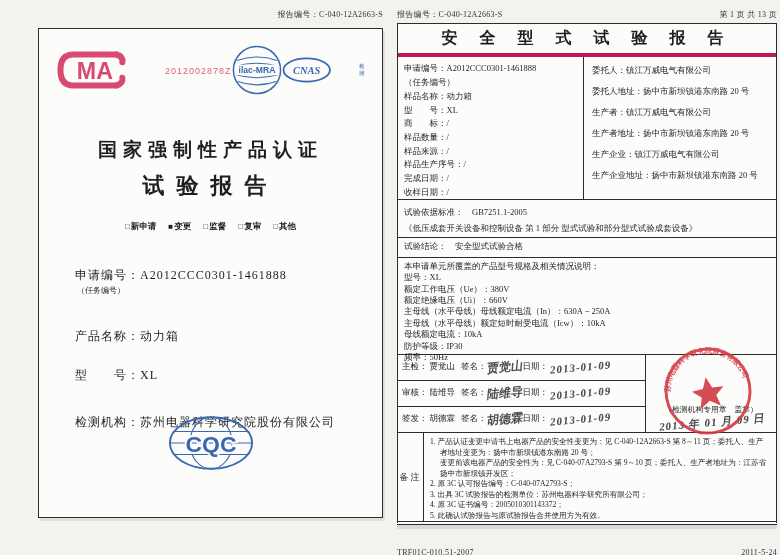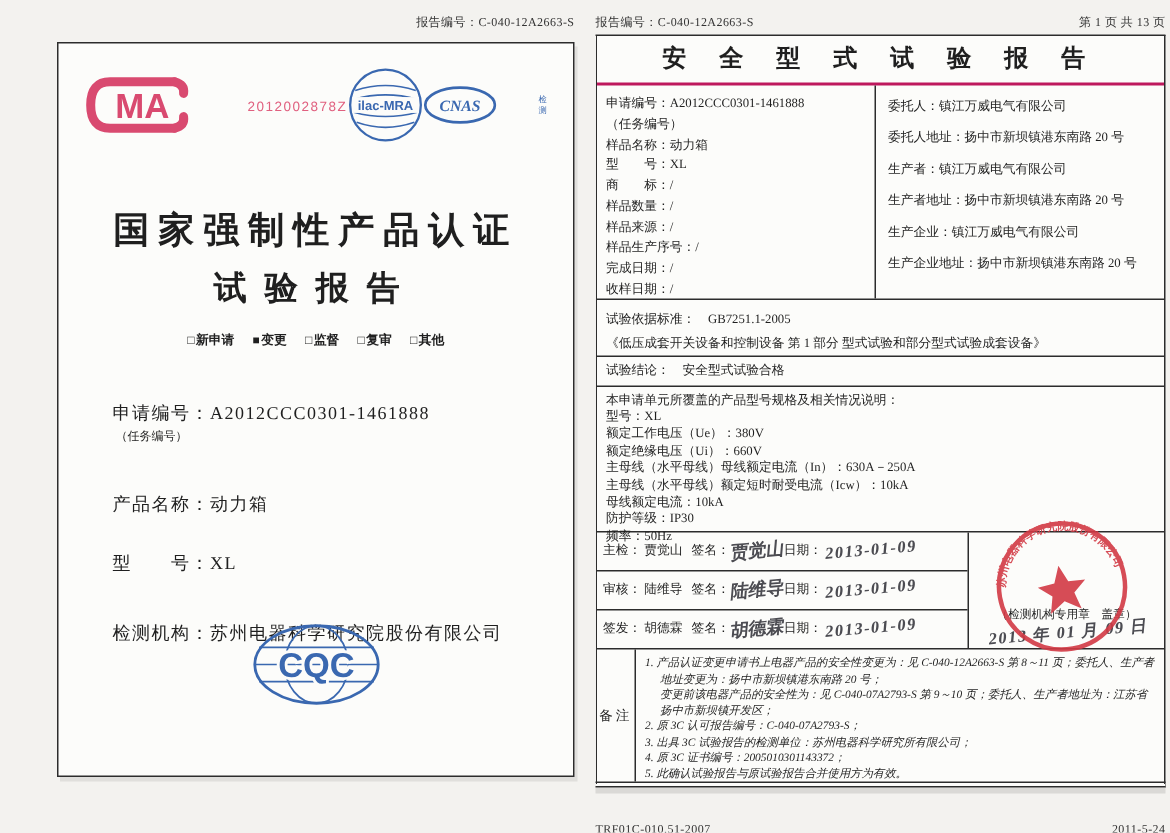--- a/index.html
+++ b/index.html
@@ -21,42 +21,42 @@
     box-shadow:2px 3px 0 rgba(0,0,0,.08);
   }
   .pl-logos { position:absolute; left:0; top:16px; width:100%; display:flex;
     justify-content:space-evenly; align-items:center; padding:0 12px; }
   .logo-block { display:flex; flex-direction:row; align-items:center;gap:28px; }
   .logo-red-num { font-size:9px; color:#e0607f; letter-spacing:1px; font-family:"Liberation Sans",sans-serif; margin-top:1px; }
   .logo-sub-blue { font-size:6.8px; color:#3a68b0; font-family:"Liberation Sans",sans-serif; letter-spacing:.5px; }
   .logo-sub-blue.tiny { font-size:5.5px; }
   .logo-sub-red { font-size:5.8px; color:#e0607f; margin-top:1px; }
   .pl-title { position:absolute; left:0; top:108px; width:100%; text-align:center; }
-  .pl-title .t1 { font-size:24px; font-weight:700; letter-spacing:6px; }
+  .pl-title .t1 { font-size:19px; font-weight:700; letter-spacing:6px; }
   .pl-title .t2 { font-size:22px; font-weight:700; letter-spacing:12px; margin-top:8px; }
   .pl-checks { position:absolute; left:0; top:192px; width:100%; text-align:center;
     font-size:8.5px; font-weight:700; }
   .pl-checks .chk { margin:0 5px; white-space:nowrap; }
   .pl-checks .box { font-size:8px; margin-right:1px; }
   .pl-fields { position:absolute; left:36px; top:238px; width:290px; font-size:12px; letter-spacing:1px; }
   .pl-fields .f-note { font-size:8px; letter-spacing:0; margin:1px 0 5px 2px; }
   .pl-fields .f0 { margin-bottom:0; }
   .pl-fields .f2 { margin-bottom:22px;margin-top:32px; }
   .pl-fields .f3 { margin-bottom:30px; }
   .pl-cqc { position:absolute; left:0; top:386px; width:100%; text-align:center; }
 
   
   .pr-header { left:397px; top:9px; width:380px; display:flex; justify-content:space-between; }
   .page-right {
     position:absolute; left:397px; top:23px; width:380px; height:502px;
     border:1.5px solid #2c2c2c; border-bottom:4px double #2c2c2c;
     background:#fcfcfa; display:flex; flex-direction:column;
     box-shadow:0 4px 0 rgba(0,0,0,.10);
   }
-  .r-title { height:36px; border-bottom:2px solid #be185d; display:flex;
+  .r-title { height:36px; border-bottom:4px solid #be185d; display:flex;
     align-items:center; justify-content:center; font-size:16px; font-weight:700; letter-spacing:9px; }
   .r-info { height:145px; border-bottom:1px solid #2c2c2c; display:flex; }
   .r-info-left { width:186px; border-right:1px solid #2c2c2c; padding:5px 3px 0 6px;
     font-size:8.5px; line-height:13.7px; }
   .r-info-right { flex:1; padding:7px 4px 0 8px; font-size:8.5px; line-height:12px; }
   .r-info-right div { margin-bottom:9px; }
   .r-standard { height:40px; border-bottom:1px solid #2c2c2c; padding:4px 6px 0 6px;
     font-size:8.5px; line-height:16px; }
   .r-conclusion { height:19px; border-bottom:1px solid #2c2c2c; padding:3px 6px 16px 6px; font-size:8.5px; }
   .r-coverage { height:97px; border-bottom:1px solid #2c2c2c; padding:3px 6px 0 6px;
@@ -71,21 +71,21 @@
     transform:rotate(-5deg) skewX(-10deg); opacity:.85; font-size:12px;
     font-family:"Liberation Serif",serif; }
   .hand.date-h { font-size:11px; letter-spacing:1px; margin-left:2px; }
   .sign-stamp { flex:1; position:relative; }
   .stamp-caption { position:absolute; bottom:17px; width:100%; text-align:center; font-size:7.8px; }
   .stamp-date { position:absolute; bottom:2px; width:100%; text-align:center; }
   .seal { position:absolute; left:14px; top:-12px; transform:rotate(-10deg); opacity:.9; z-index:3; }
   .r-remarks { flex:1; display:flex; }
   .rem-label { width:26px; border-right:1px solid #2c2c2c; display:flex; align-items:center;
     justify-content:center; font-size:9px; letter-spacing:2px; }
-  .rem-body { flex:1; padding:4px 6px 0 6px; font-size:7.6px; line-height:10.5px;font-style:italic; }
+  .rem-body { flex:1; padding:4px 6px 0 6px; font-size:7.6px; line-height:10.5px; }
   .rem-body .n-hang { padding-left:10px; text-indent:-10px; }
   .rem-body .n-cont { padding-left:10px; }
   .pr-footer { left:397px; top:548px; width:380px; display:flex; justify-content:space-between; }
 </style>
 </head>
 <body>
 
 <div class="hdr-small pl-header">报告编号：C-040-12A2663-S</div>
 
 <div class="page-left">

